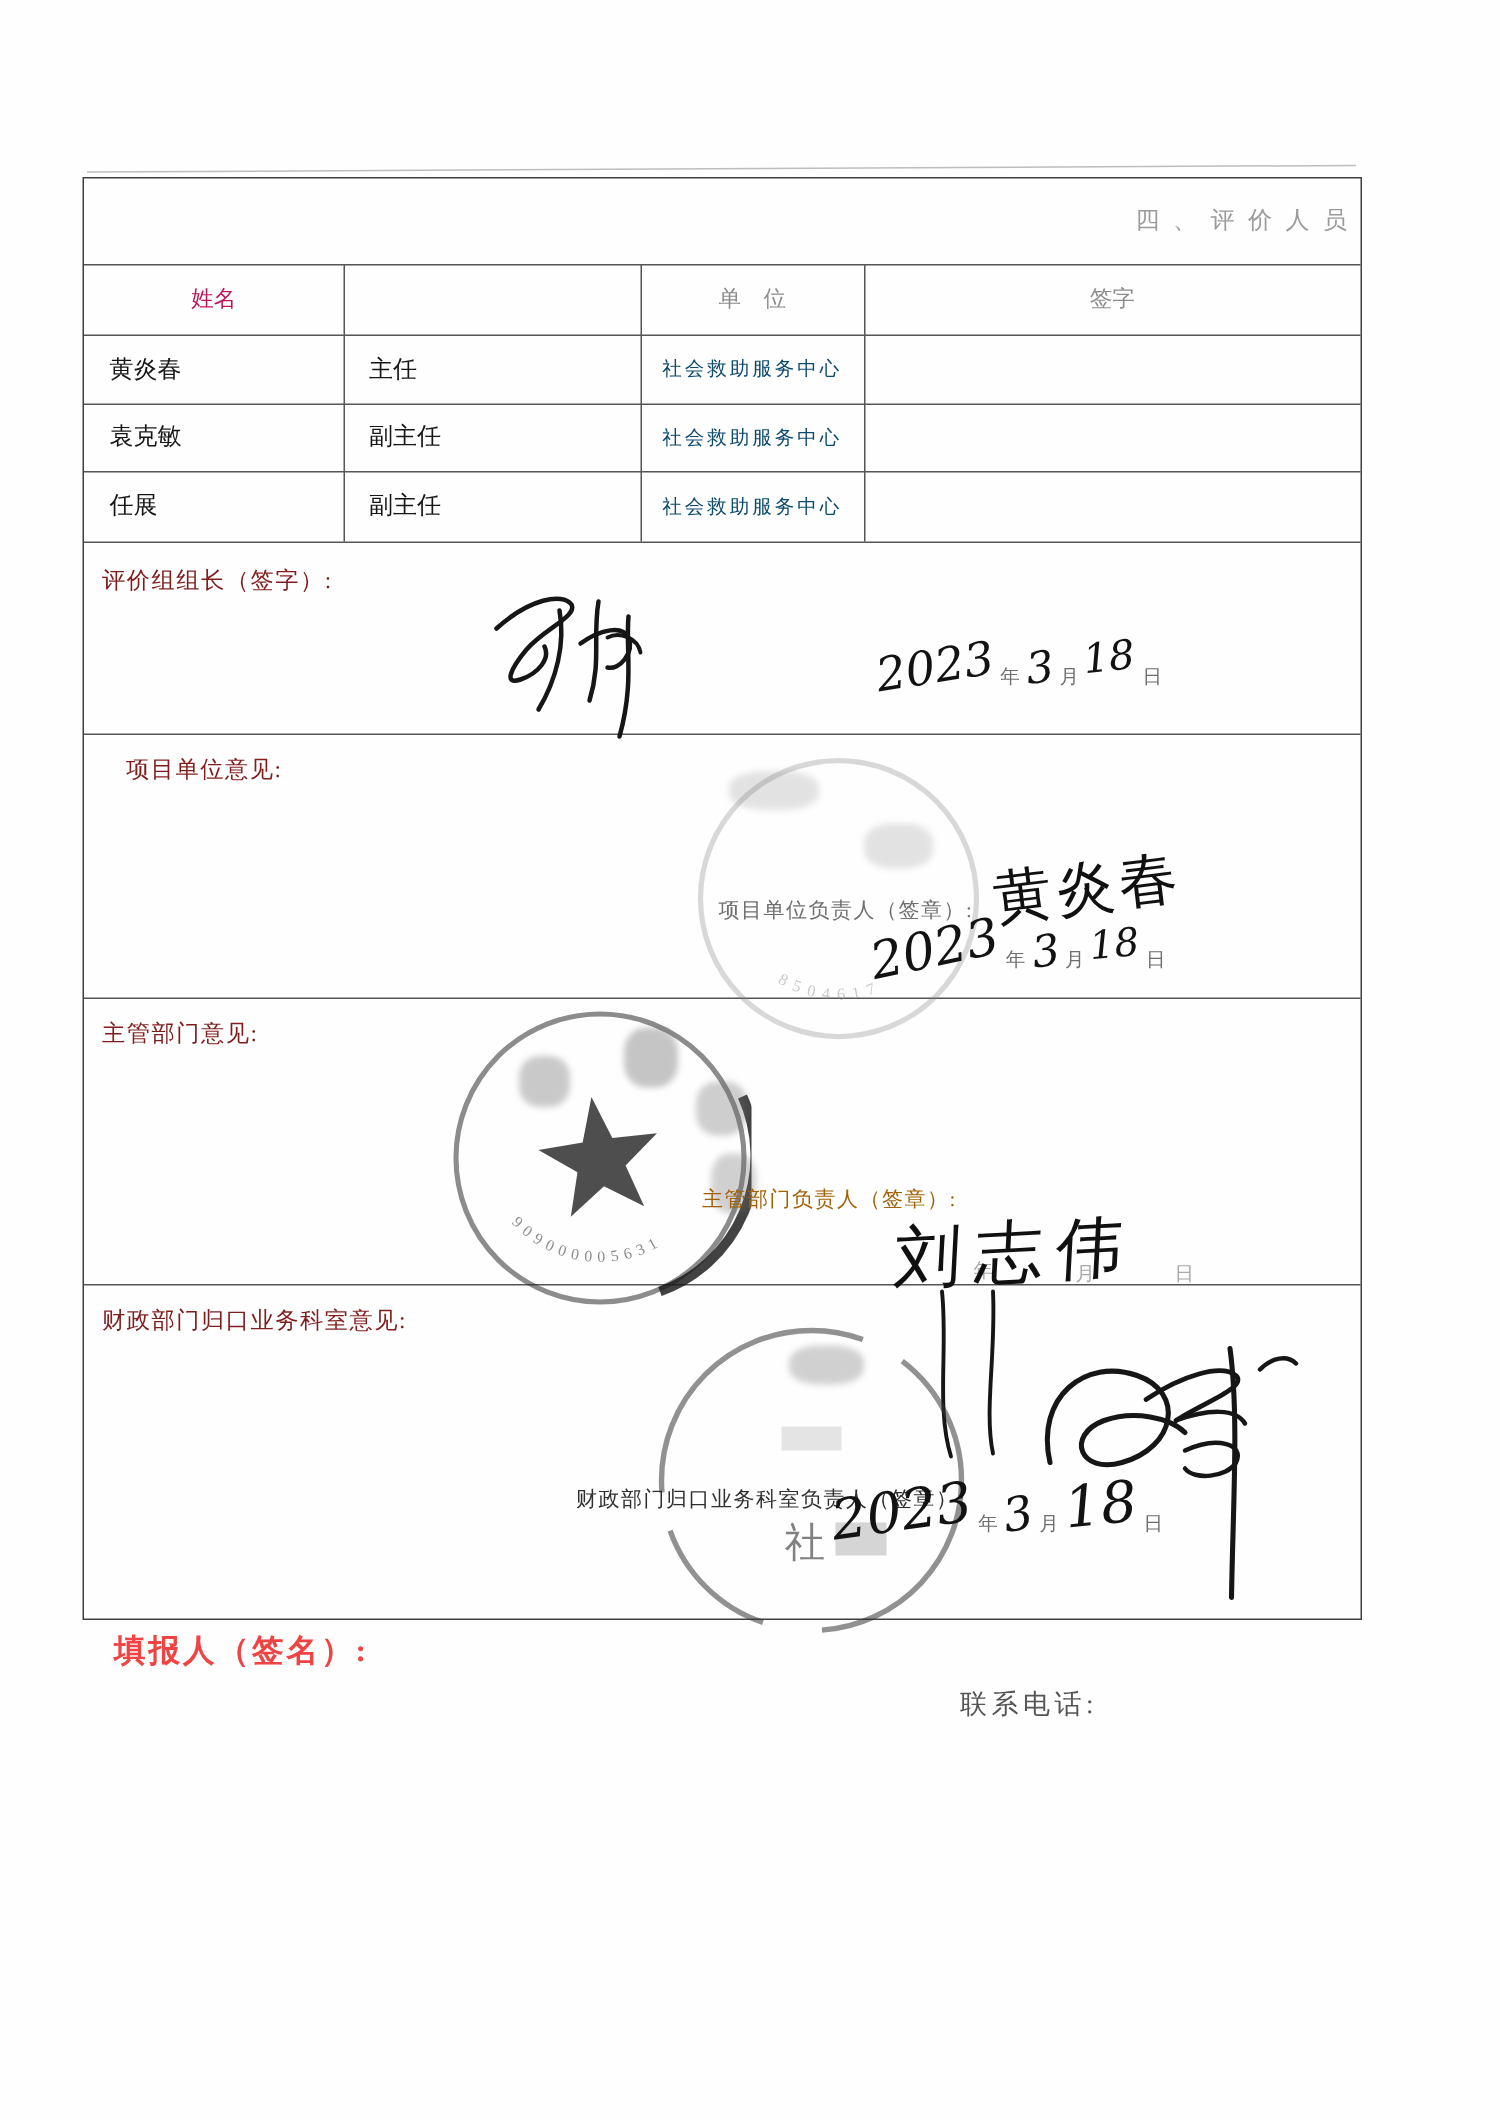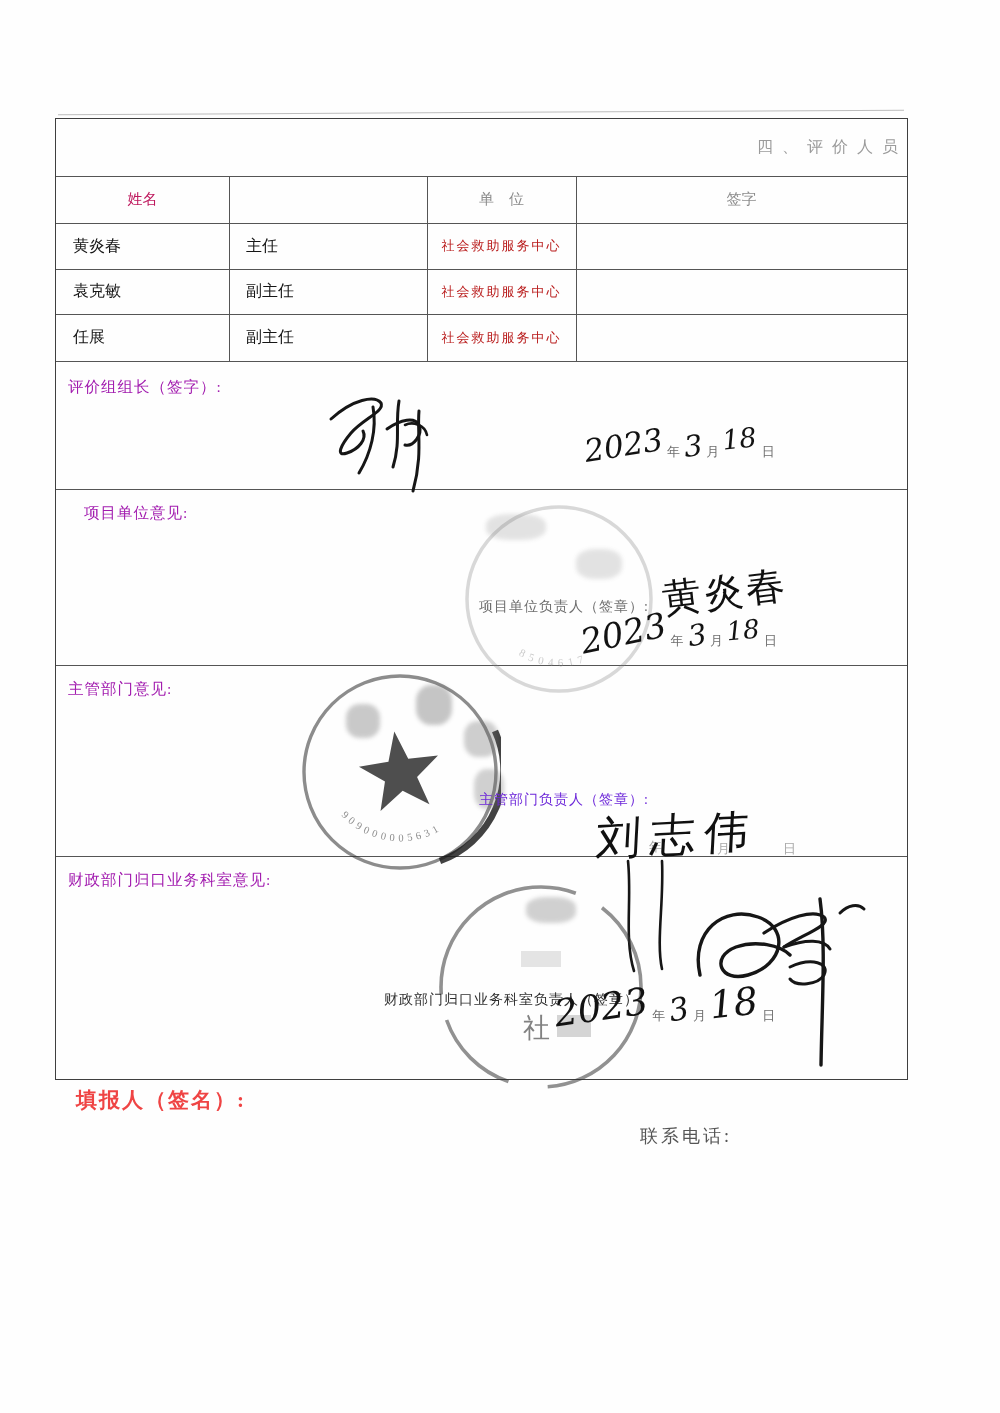--- a/index.html
+++ b/index.html
@@ -19,23 +19,23 @@
   .faded-title{color:#8a8a8a;font-size:16px;letter-spacing:9px;opacity:.85;}
 
   .hcell{position:absolute;top:57px;height:47px;display:flex;align-items:center;
          justify-content:center;font-size:15px;}
   .dark{color:#be185d;}
   .mid{color:#8c8c8c;}
 
   .cell{position:absolute;display:flex;align-items:center;font-size:16px;color:#161616;}
   .cell.left{padding-left:17px;}
   .cell.center{justify-content:center;padding-left:0;}
-  .unit-txt{color:#b91c1c;font-size:13px;letter-spacing:2px;}
-
-  .sec-label{position:absolute;font-size:15.5px;color:#a21caf;letter-spacing:1px;}
+  .unit-txt{color:#0c4a6e;font-size:13px;letter-spacing:2px;}
+
+  .sec-label{position:absolute;font-size:15.5px;color:#7f1d1d;letter-spacing:1px;}
   .resp-label{position:absolute;font-size:14px;letter-spacing:1px;}
 
   
   .hw{font-family:"DejaVu Serif",serif;font-style:italic;color:#121212;display:inline-block;}
   .hw-name{position:absolute;font-style:normal;font-weight:500;color:#101010;}
   .du{font-style:normal;font-size:13px;color:#6e6e6e;font-family:"Liberation Serif",serif;}
   .dateline{position:absolute;white-space:nowrap;}
   .sig-svg{position:absolute;}
   .sig-svg path{fill:none;stroke:#161616;stroke-linecap:round;stroke-linejoin:round;}
 
@@ -147,21 +147,21 @@
       <path id="arcB" d="M 24,112 A 80 80 0 0 0 178,112" fill="none"></path>
       <text font-size="10.5" fill="rgba(70,70,70,0.62)" letter-spacing="4">
         <textPath href="#arcB" startOffset="18%">909000005631</textPath>
       </text>
     </svg>
     <div class="smudge" style="left:290px;top:585px;width:34px;height:34px;opacity:.35;"></div>
     <div class="smudge" style="left:360px;top:566px;width:36px;height:40px;opacity:.38;"></div>
     <div class="smudge" style="left:408px;top:602px;width:34px;height:36px;opacity:.32;"></div>
     <div class="smudge" style="left:418px;top:650px;width:30px;height:40px;opacity:.3;"></div>
 
-    <div class="resp-label" style="left:423px;top:672px;color:#6d28d9;">主管部门负责人（签章）:</div>
+    <div class="resp-label" style="left:412px;top:672px;color:#a16207;">主管部门负责人（签章）:</div>
 
     <span class="du" style="position:absolute;left:593px;top:719px;color:#a8a8a8;">年</span>
     <span class="du" style="position:absolute;left:661px;top:721px;color:#a8a8a8;">月</span>
     <span class="du" style="position:absolute;left:727px;top:721px;color:#a8a8a8;">日</span>
 
     <div class="hw-name" style="left:540px;top:686px;font-size:45px;transform:rotate(-3deg) skewX(-6deg);letter-spacing:9px;">刘志伟</div>
 
     <svg class="sig-svg" style="left:558px;top:740px;" width="70" height="115" viewBox="0 0 70 115">
       <path d="M14,2 C18,40 10,80 20,112" stroke-width="2.6"></path>
       <path d="M48,2 C50,44 42,82 48,110" stroke-width="2.6"></path>

